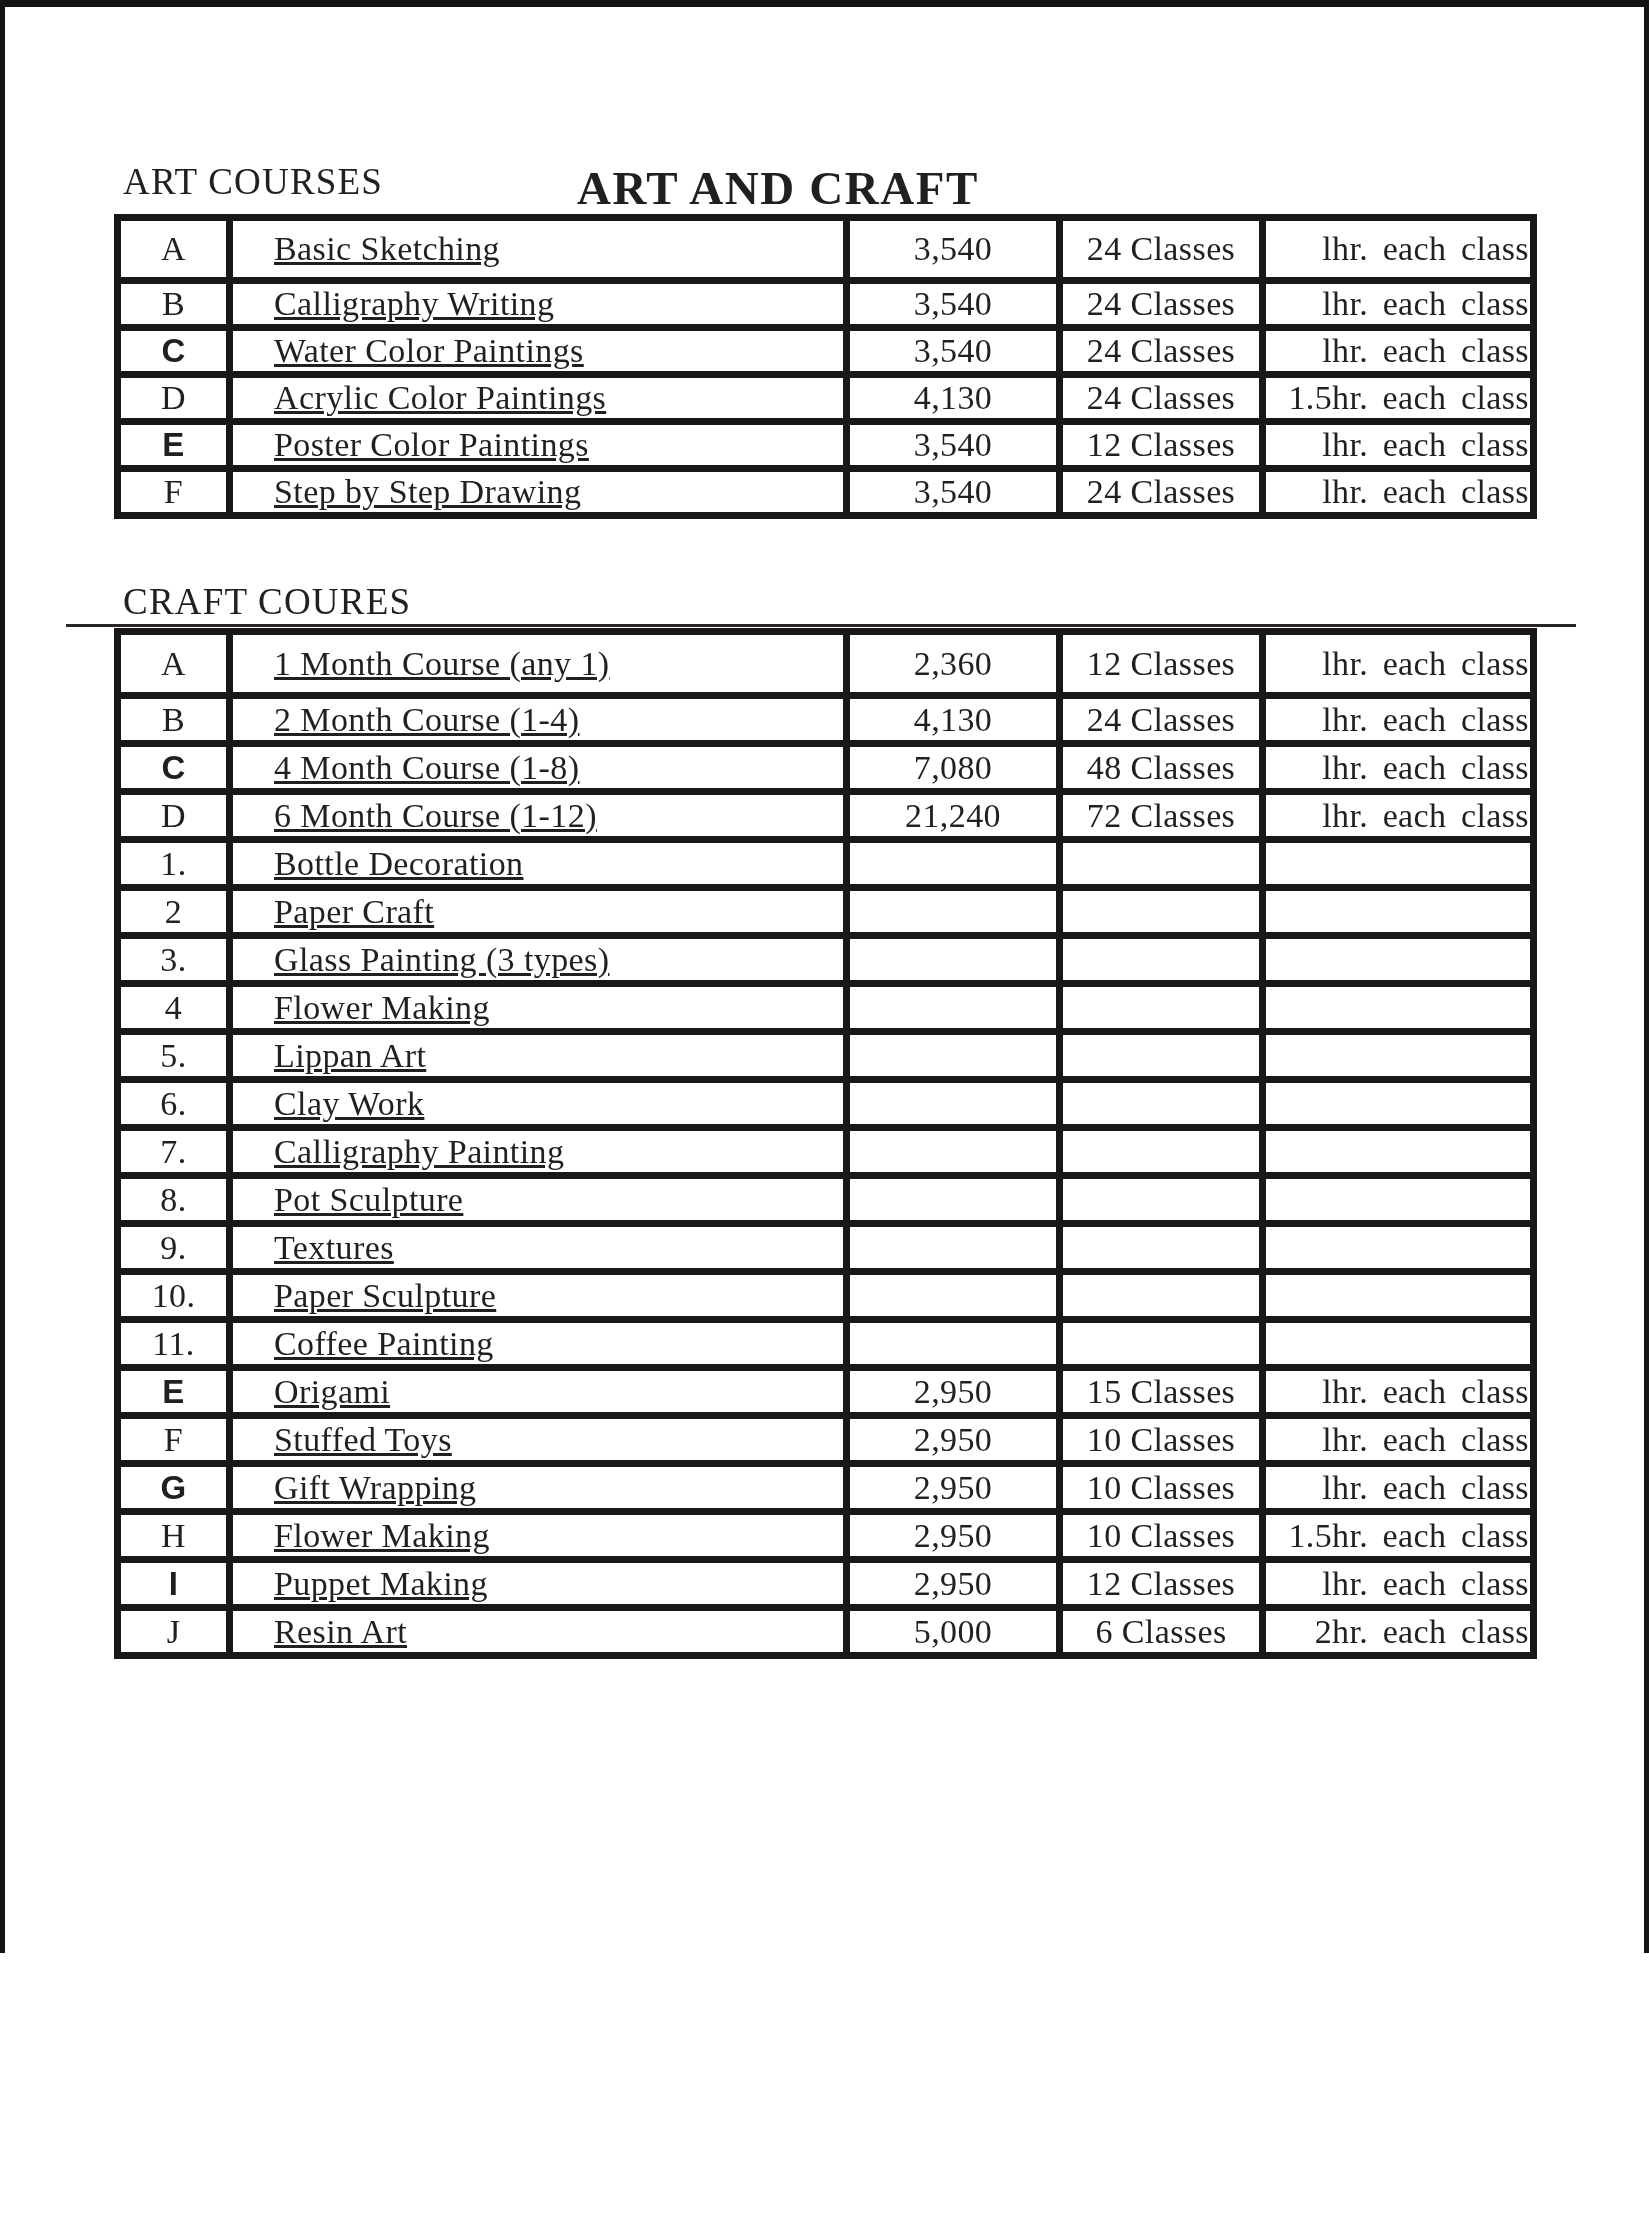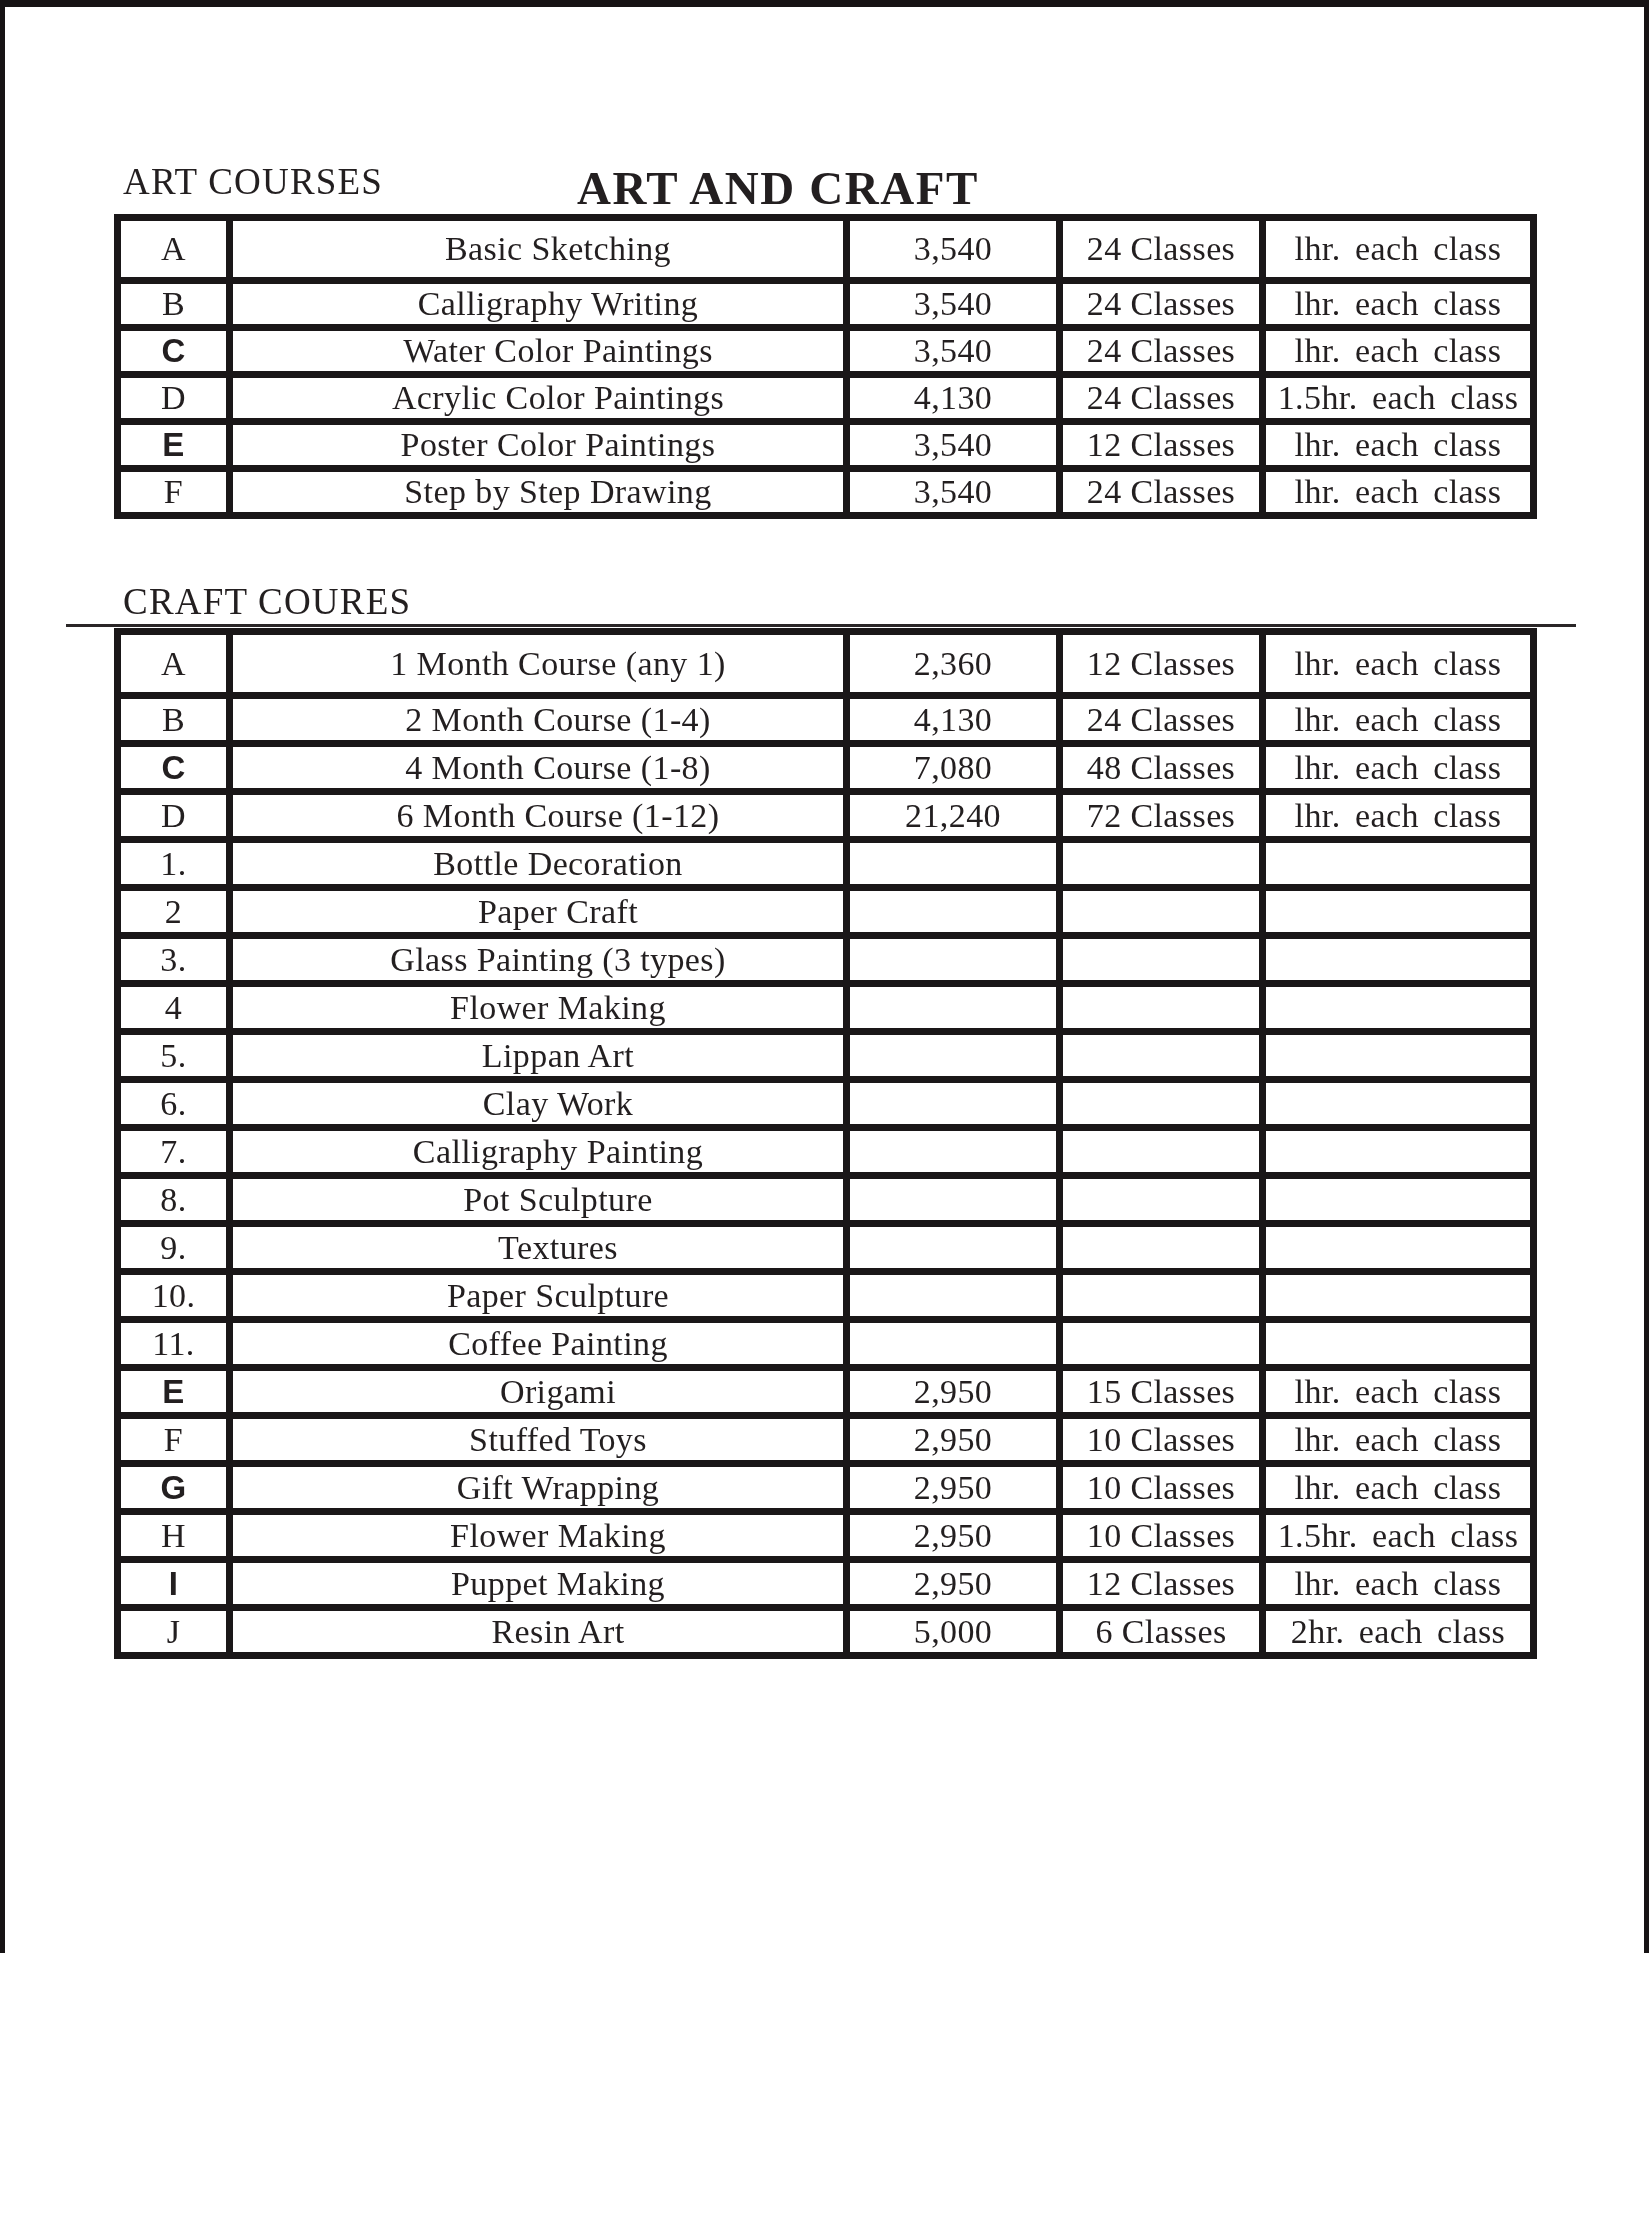--- a/index.html
+++ b/index.html
@@ -76,26 +76,27 @@
   td.code{
     text-align:center;
     font-size:37px;
   }
   td.code.sans{
     font-family:"Liberation Sans", sans-serif;
     font-weight:bold;
     font-size:33px;
   }
   td.course{
-    text-align:center;
+    text-align:left;
     padding-left:41px;
+    text-decoration:underline;
   }
   td.fee{ text-align:center; }
   td.classes{ text-align:center; }
-  td.duration{ text-align:center; word-spacing:5.5px; }
+  td.duration{ text-align:right; word-spacing:5.5px; }
 </style>
 </head>
 <body>
 
 <div class="page">
   <div class="page-frame"></div>
 
   <div class="art-label">ART COURSES</div>
 
   <h1 class="main-title">ART AND CRAFT</h1>

